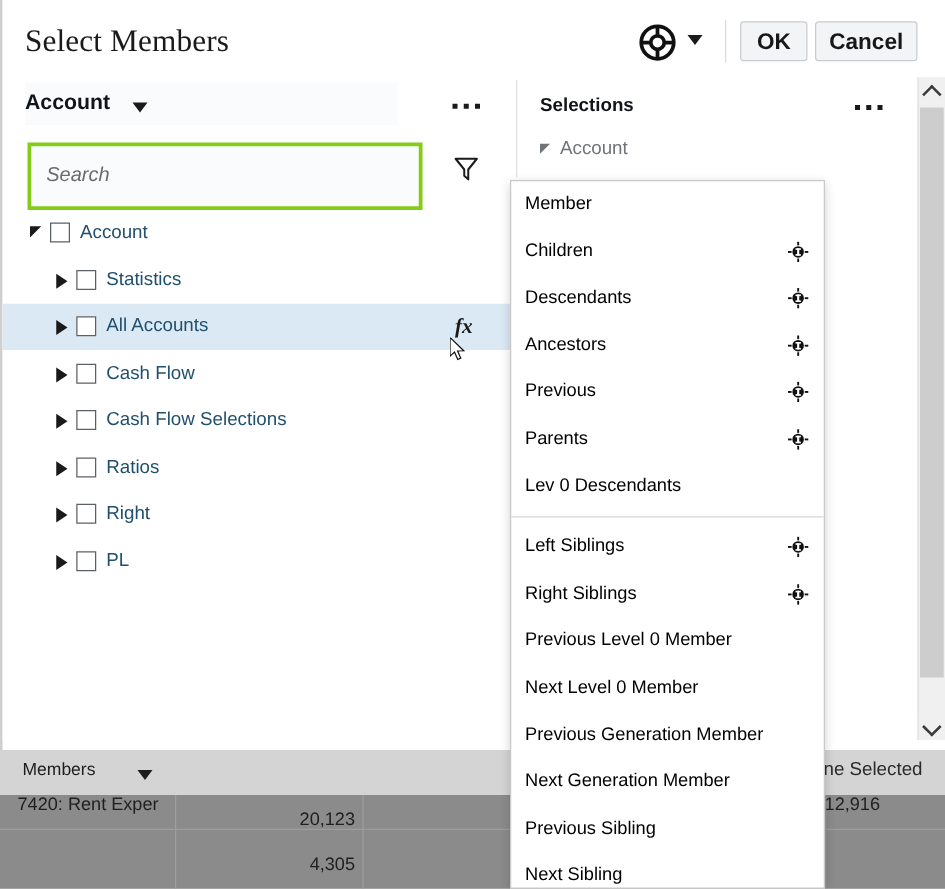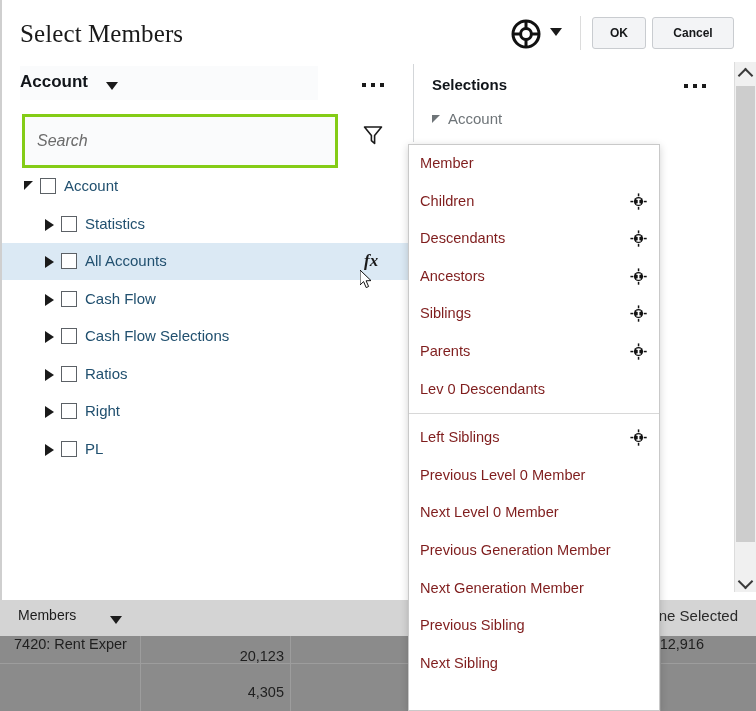--- a/index.html
+++ b/index.html
@@ -101,21 +101,21 @@
   }
   .btn {
     position: absolute;
     top: 17px;
     height: 32px;
     border: 1px solid #c9ccd0;
     border-radius: 3px;
     background: #f3f4f6;
     color: #16181a;
     font-family: "Liberation Sans", sans-serif;
-    font-size: 12px;
+    font-size: 18px;
     font-weight: bold;
     cursor: pointer;
     padding: 0 0;
     line-height: 30px;
     box-sizing: border-box;
   }
   #ok-button { left: 590px; width: 54px; text-align: center; }
   #cancel-button { left: 650px; width: 82px; text-align: center; }
 
   
@@ -361,21 +361,21 @@
   }
   .menu-item {
     position: relative;
     height: 37.6px;
     cursor: pointer;
   }
   .menu-item .mi-label {
     position: absolute;
     left: 11px; top: 10px;
     font-size: 14.6px;
-    color: #7f1d1d;
+    color: #000000;
     white-space: nowrap;
   }
   .menu-item .mi-icon {
     position: absolute;
     right: 12px; top: 10px;
     width: 17px; height: 17px;
   }
   .menu-sep {
     height: 1px;
     background: #d8d8d8;
@@ -559,21 +559,21 @@
             <rect x="7.7" y="5.6" width="1.7" height="5.9" fill="#fff"></rect>
             <rect x="6.4" y="5.6" width="4.3" height="1.3" fill="#fff"></rect>
             <rect x="6.4" y="10.3" width="4.3" height="1.3" fill="#fff"></rect>
             <rect x="7.8" y="0.4" width="1.5" height="2.9" fill="#111"></rect>
             <rect x="7.8" y="13.8" width="1.5" height="2.9" fill="#111"></rect>
             <rect x="0.4" y="7.8" width="2.9" height="1.5" fill="#111"></rect>
             <rect x="13.8" y="7.8" width="2.9" height="1.5" fill="#111"></rect>
           </svg></span>
       </div>
       <div class="menu-item">
-        <span class="mi-label">Siblings</span>
+        <span class="mi-label">Previous</span>
         <span class="mi-icon"><svg width="17" height="17" viewBox="0 0 17 17">
             <circle cx="8.5" cy="8.5" r="4.6" fill="#111"></circle>
             <rect x="7.7" y="5.6" width="1.7" height="5.9" fill="#fff"></rect>
             <rect x="6.4" y="5.6" width="4.3" height="1.3" fill="#fff"></rect>
             <rect x="6.4" y="10.3" width="4.3" height="1.3" fill="#fff"></rect>
             <rect x="7.8" y="0.4" width="1.5" height="2.9" fill="#111"></rect>
             <rect x="7.8" y="13.8" width="1.5" height="2.9" fill="#111"></rect>
             <rect x="0.4" y="7.8" width="2.9" height="1.5" fill="#111"></rect>
             <rect x="13.8" y="7.8" width="2.9" height="1.5" fill="#111"></rect>
           </svg></span>
@@ -602,20 +602,33 @@
             <rect x="7.7" y="5.6" width="1.7" height="5.9" fill="#fff"></rect>
             <rect x="6.4" y="5.6" width="4.3" height="1.3" fill="#fff"></rect>
             <rect x="6.4" y="10.3" width="4.3" height="1.3" fill="#fff"></rect>
             <rect x="7.8" y="0.4" width="1.5" height="2.9" fill="#111"></rect>
             <rect x="7.8" y="13.8" width="1.5" height="2.9" fill="#111"></rect>
             <rect x="0.4" y="7.8" width="2.9" height="1.5" fill="#111"></rect>
             <rect x="13.8" y="7.8" width="2.9" height="1.5" fill="#111"></rect>
           </svg></span>
       </div>
       <div class="menu-item">
+        <span class="mi-label">Right Siblings</span>
+        <span class="mi-icon"><svg width="17" height="17" viewBox="0 0 17 17">
+            <circle cx="8.5" cy="8.5" r="4.6" fill="#111"></circle>
+            <rect x="7.7" y="5.6" width="1.7" height="5.9" fill="#fff"></rect>
+            <rect x="6.4" y="5.6" width="4.3" height="1.3" fill="#fff"></rect>
+            <rect x="6.4" y="10.3" width="4.3" height="1.3" fill="#fff"></rect>
+            <rect x="7.8" y="0.4" width="1.5" height="2.9" fill="#111"></rect>
+            <rect x="7.8" y="13.8" width="1.5" height="2.9" fill="#111"></rect>
+            <rect x="0.4" y="7.8" width="2.9" height="1.5" fill="#111"></rect>
+            <rect x="13.8" y="7.8" width="2.9" height="1.5" fill="#111"></rect>
+          </svg></span>
+      </div>
+      <div class="menu-item">
         <span class="mi-label">Previous Level 0 Member</span>
       </div>
       <div class="menu-item">
         <span class="mi-label">Next Level 0 Member</span>
       </div>
       <div class="menu-item">
         <span class="mi-label">Previous Generation Member</span>
       </div>
       <div class="menu-item">
         <span class="mi-label">Next Generation Member</span>

